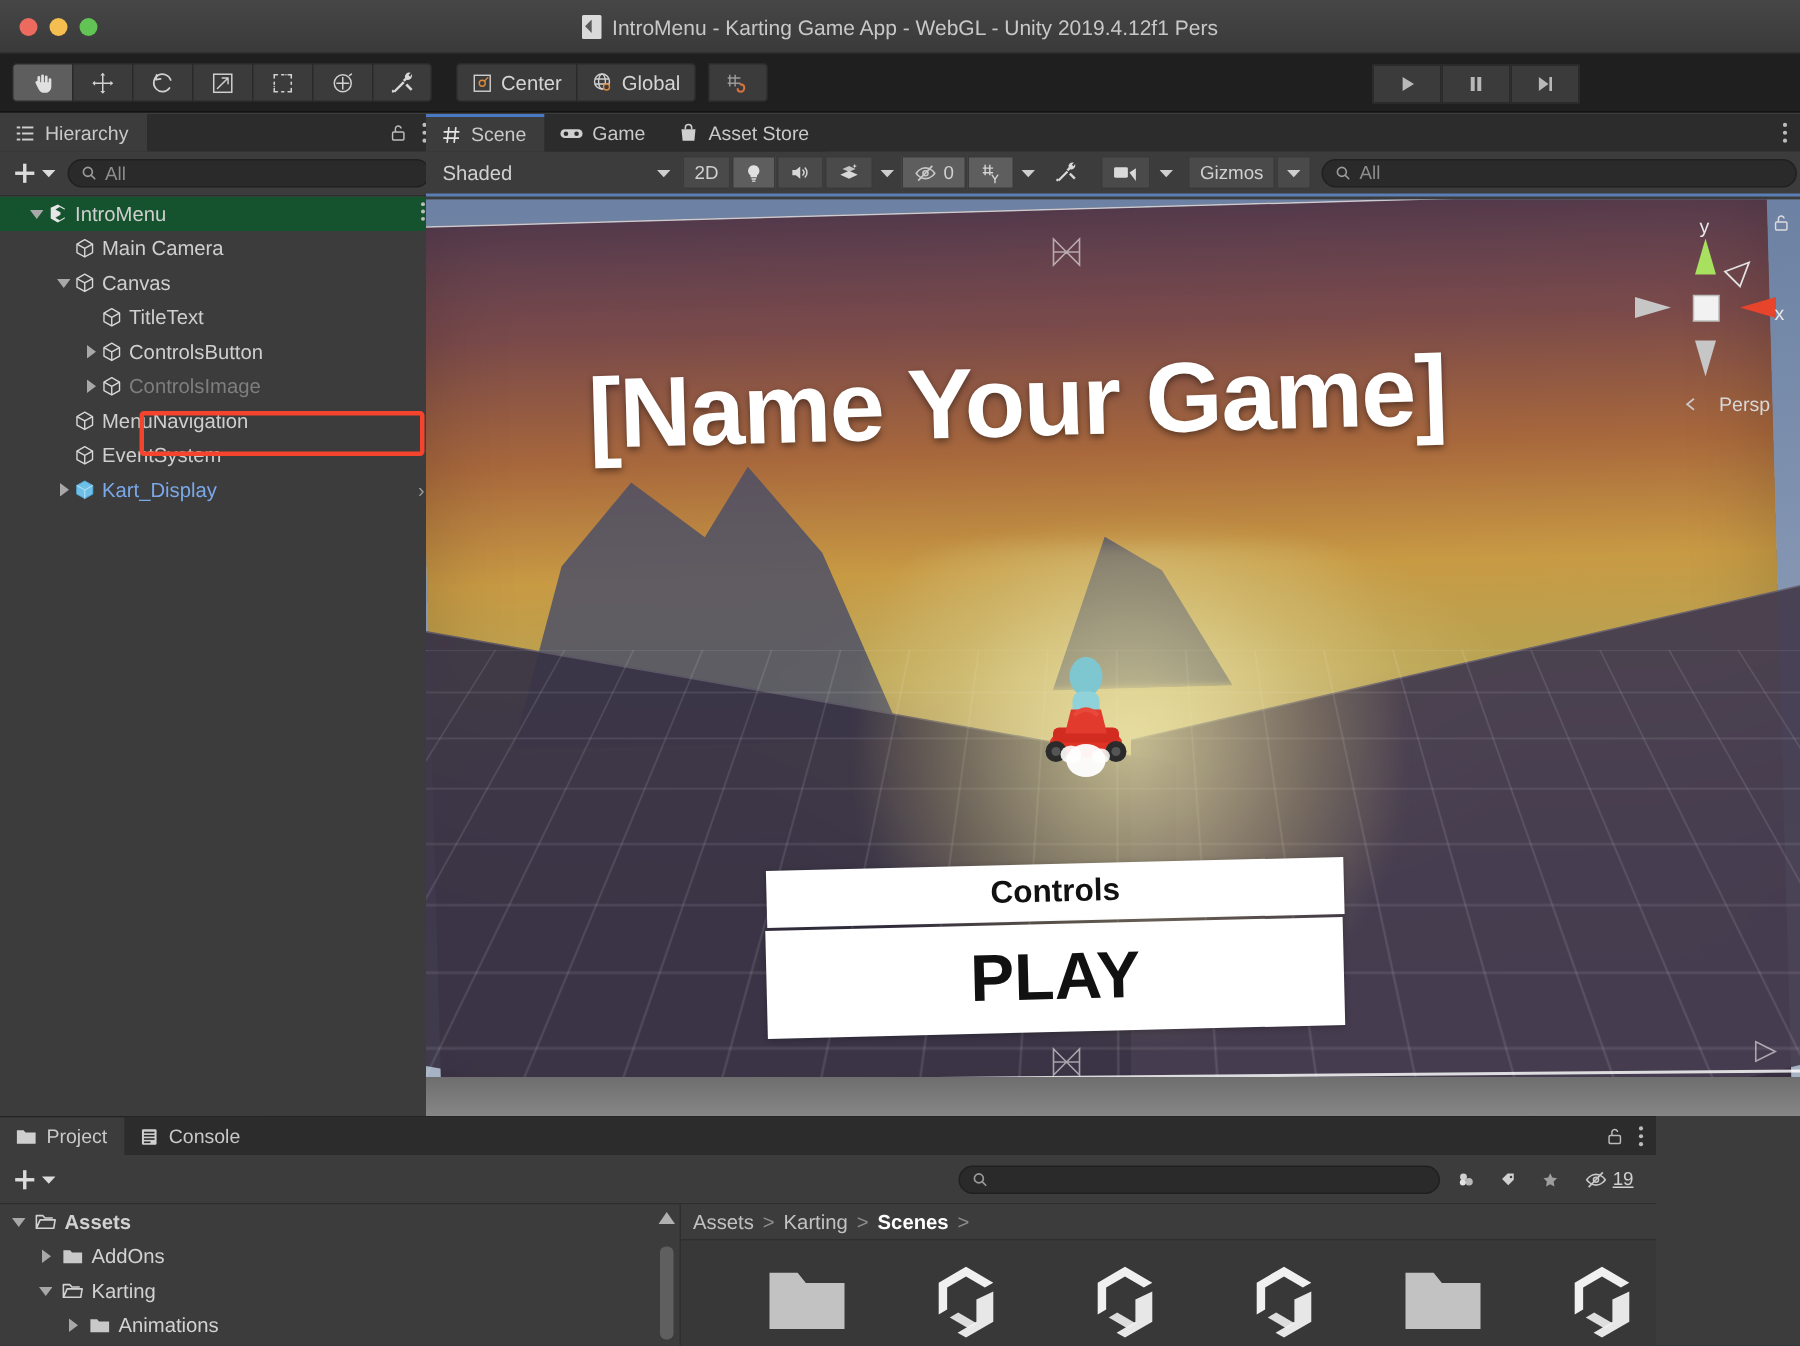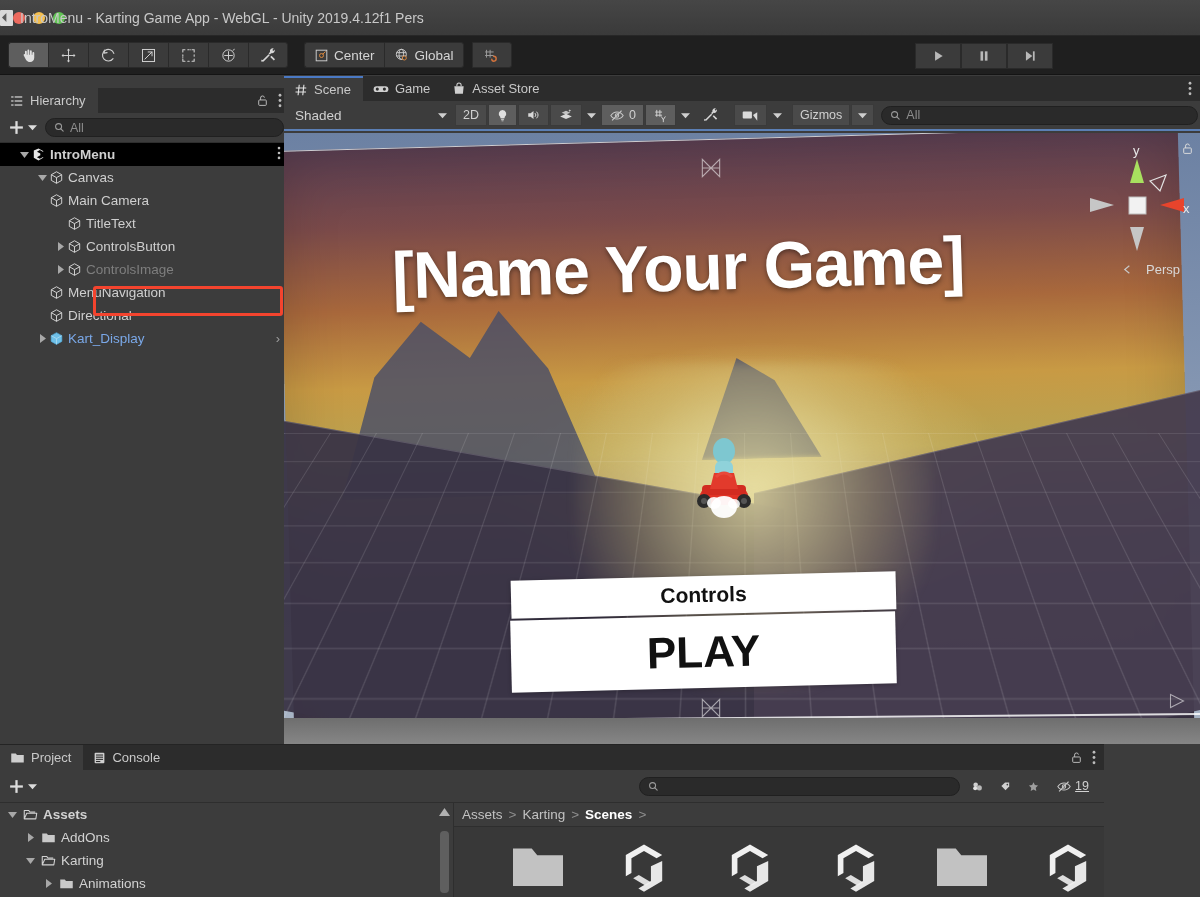--- a/index.html
+++ b/index.html
@@ -20,21 +20,21 @@
     border-bottom:1px solid #272727;
     display:flex; align-items:center;
   }
   #traffic { display:flex; gap:8px; margin-left:13px; }
   .tl { width:12px; height:12px; border-radius:50%; }
   .tl.red{ background:#ed6a5e; }
   .tl.yellow{ background:#f4bf50; }
   .tl.green{ background:#61c454; }
   #title-center {
     position:absolute; left:0; right:0; top:0; height:36px;
-    display:flex; align-items:center; 
+    display:flex; align-items:center; justify-content:center;
     gap:7px; pointer-events:none;
   }
   #title-center .doc-ico{
     width:13px;height:16px;background:#dadada;border-radius:1px;
     position:relative; flex:0 0 auto;
   }
   #title-center .doc-ico:after{
     content:""; position:absolute; left:2px; top:3px; width:8px;height:9px;
     background:#5a5a5a;
     clip-path: polygon(0% 50%, 55% 0%, 55% 100%);
@@ -62,22 +62,22 @@
   .pivot-btn { padding:0 9px; gap:5px; font-size:13.5px; color:#d4d4d4; }
   .tbtn svg { display:block; }
 
   #play-group {
     position:absolute; left:915px; top:7px; display:flex;
   }
   #play-group .tbtn { min-width:46px; height:26px; background:#3b3b3b; }
 
   
   #hierarchy {
-    position:absolute; left:0; top:88px; width:294px; height:668px;
-    background:#383838; border-right:4px solid #f0abfc;
+    position:absolute; left:0; top:76px; width:294px; height:668px;
+    background:#383838; border-right:1px solid #f0abfc;
   }
   .panel-tabbar {
     height:25px; background:#2c2c2c; display:flex; align-items:stretch;
     position:relative;
   }
   .ptab {
     display:flex; align-items:center; gap:6px; padding:0 12px 0 10px;
     font-size:13px; color:#c9c9c9; background:#2c2c2c;
   }
   .ptab.sel { background:#3c3c3c; }
@@ -96,21 +96,21 @@
     border-radius:10px; display:flex; align-items:center; gap:5px;
     padding:0 8px; color:#8d8d8d; font-size:12.5px;
   }
 
   #tree { position:relative; background:#3c3c3c; height:613px; overflow:hidden; }
   .row {
     height:23px; display:flex; align-items:center; font-size:13.5px;
     color:#cfcfcf; position:relative; white-space:nowrap;
   }
   .row.sel { background:#4a4a4a; }
-  .row.root { background:#000000;font-weight:bold; }
+  .row.root { background:#14532d; }
   .row.dim { color:#7e7e7e; }
   .row.blue { color:#7aa8e8; }
   .arrow {
     width:13px; height:13px; flex:0 0 auto;
     display:flex; align-items:center; justify-content:center;
   }
   .arrow.none { visibility:hidden; }
   .cube { width:15px; height:15px; flex:0 0 auto; margin-right:4px; }
   .rowmenu { position:absolute; right:9px; color:#bdbdbd; letter-spacing:0; }
   .chev-right { position:absolute; right:10px; color:#9c9c9c; font-size:13px; }
@@ -448,42 +448,42 @@
           </span>
           <svg class="cube" viewBox="0 0 24 24" fill="#e6e6e6">
             <path d="M12 2.2l7.5 4.3v1.3l-5.4-3.1-4.6 2.7 5.4 3.1v2.6l-5.4 3.1 4.6 2.7 5.4-3.1v1.3L12 21.4 4.5 17.1V5.6z"></path>
           </svg>
           <span>IntroMenu</span>
           <span class="rowmenu"><svg width="4" height="14" viewBox="0 0 4 16" fill="#bdbdbd">
               <circle cx="2" cy="2.4" r="1.5"></circle>
               <circle cx="2" cy="8" r="1.5"></circle>
               <circle cx="2" cy="13.6" r="1.5"></circle>
             </svg></span>
+        </div>
+        <div class="row">
+          <span style="display:inline-block;width:36px;flex:0 0 auto;"></span>
+          <span class="arrow none"></span>
+          <svg class="cube" viewBox="0 0 24 24" fill="none" stroke="#d7d7d7" stroke-width="1.5">
+            <path d="M12 2.8l8.3 4.7v9.1L12 21.3 3.7 16.6V7.5z" stroke-linejoin="round"></path>
+            <path d="M3.7 7.5L12 12.2l8.3-4.7M12 12.2v9.1" stroke-linejoin="round"></path>
+          </svg>
+          <span>Main Camera</span>
         </div>
         <div class="row">
           <span style="display:inline-block;width:36px;flex:0 0 auto;"></span>
           <span class="arrow">
             <svg width="9" height="9" viewBox="0 0 9 9" fill="#a8a8a8">
               <path d="M0 2h9L4.5 8z"></path>
             </svg>
           </span>
           <svg class="cube" viewBox="0 0 24 24" fill="none" stroke="#d7d7d7" stroke-width="1.5">
             <path d="M12 2.8l8.3 4.7v9.1L12 21.3 3.7 16.6V7.5z" stroke-linejoin="round"></path>
             <path d="M3.7 7.5L12 12.2l8.3-4.7M12 12.2v9.1" stroke-linejoin="round"></path>
           </svg>
           <span>Canvas</span>
-        </div>
-        <div class="row">
-          <span style="display:inline-block;width:36px;flex:0 0 auto;"></span>
-          <span class="arrow none"></span>
-          <svg class="cube" viewBox="0 0 24 24" fill="none" stroke="#d7d7d7" stroke-width="1.5">
-            <path d="M12 2.8l8.3 4.7v9.1L12 21.3 3.7 16.6V7.5z" stroke-linejoin="round"></path>
-            <path d="M3.7 7.5L12 12.2l8.3-4.7M12 12.2v9.1" stroke-linejoin="round"></path>
-          </svg>
-          <span>Main Camera</span>
         </div>
         <div class="row">
           <span style="display:inline-block;width:54px;flex:0 0 auto;"></span>
           <span class="arrow none"></span>
           <svg class="cube" viewBox="0 0 24 24" fill="none" stroke="#d7d7d7" stroke-width="1.5">
             <path d="M12 2.8l8.3 4.7v9.1L12 21.3 3.7 16.6V7.5z" stroke-linejoin="round"></path>
             <path d="M3.7 7.5L12 12.2l8.3-4.7M12 12.2v9.1" stroke-linejoin="round"></path>
           </svg>
           <span>TitleText</span>
         </div>
@@ -522,21 +522,21 @@
           </svg>
           <span>MenuNavigation</span>
         </div>
         <div class="row">
           <span style="display:inline-block;width:36px;flex:0 0 auto;"></span>
           <span class="arrow none"></span>
           <svg class="cube" viewBox="0 0 24 24" fill="none" stroke="#d7d7d7" stroke-width="1.5">
             <path d="M12 2.8l8.3 4.7v9.1L12 21.3 3.7 16.6V7.5z" stroke-linejoin="round"></path>
             <path d="M3.7 7.5L12 12.2l8.3-4.7M12 12.2v9.1" stroke-linejoin="round"></path>
           </svg>
-          <span>Directional</span>
+          <span>EventSystem</span>
         </div>
         <div class="row blue">
           <span style="display:inline-block;width:36px;flex:0 0 auto;"></span>
           <span class="arrow">
             <svg width="9" height="9" viewBox="0 0 9 9" fill="#a8a8a8">
               <path d="M2 0l6 4.5-6 4.5z"></path>
             </svg>
           </span>
           <svg class="cube" viewBox="0 0 24 24">
             <path d="M12 2.6l8.6 4.8v9.2L12 21.4 3.4 16.6V7.4z" fill="#6fc0e8" stroke="#4fa8d8" stroke-width="1"></path>

